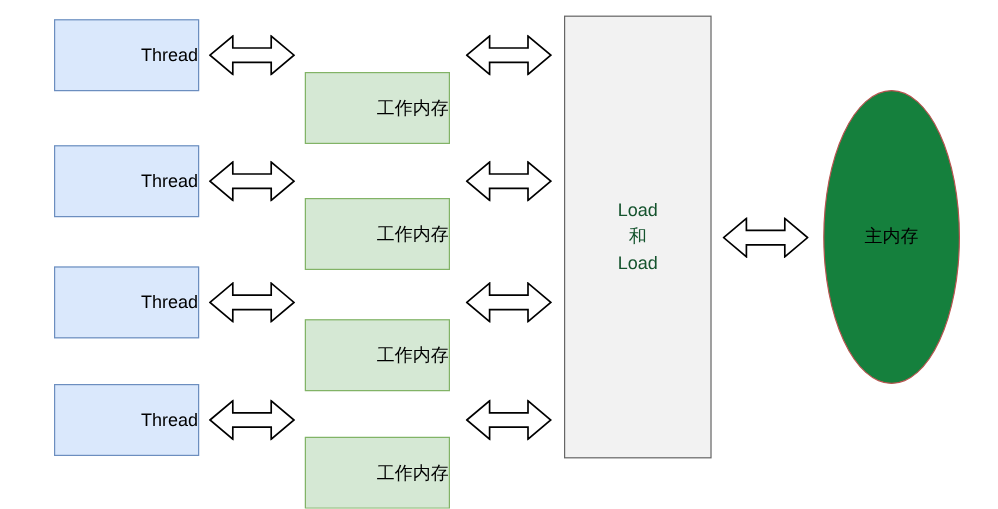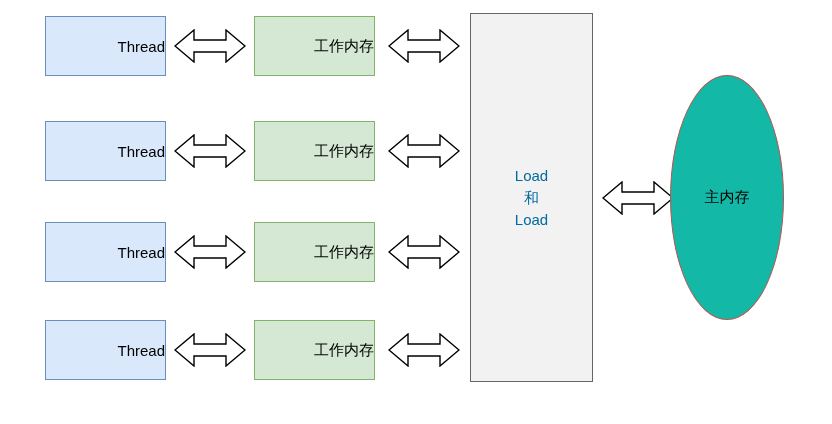--- a/index.html
+++ b/index.html
@@ -28,20 +28,21 @@
   }
   .thread-box {
     left: 45px;
     background: #dae8fc;
     border: 1px solid #6c8ebf;
   }
   .memory-box {
     left: 254px;
     background: #d5e8d4;
     border: 1px solid #82b366;
+    margin-top: 44px;
   }
   .row-0 { top: 16px; }
   .row-1 { top: 121px; }
   .row-2 { top: 222px; }
   .row-3 { top: 320px; }
   .arrow {
     position: absolute;
     width: 72px;
     height: 34px;
   }
@@ -60,30 +61,30 @@
     height: 369px;
     background: #f2f2f2;
     border: 1px solid #666666;
     box-sizing: border-box;
     display: flex;
     flex-direction: column;
     align-items: center;
     justify-content: center;
     font-size: 15px;
     line-height: 22px;
-    color: #0369a1;
+    color: #14532d;
     text-align: center;
   }
   .main-memory {
     position: absolute;
-    left: 670px;
+    left: 686px;
     top: 75px;
     width: 114px;
     height: 245px;
-    background: #14b8a6;
+    background: #15803d;
     border: 1px solid #b85450;
     border-radius: 50%;
     box-sizing: border-box;
     display: flex;
     align-items: center;
     justify-content: center;
     font-size: 15px;
     color: #000000;
   }
 </style>

